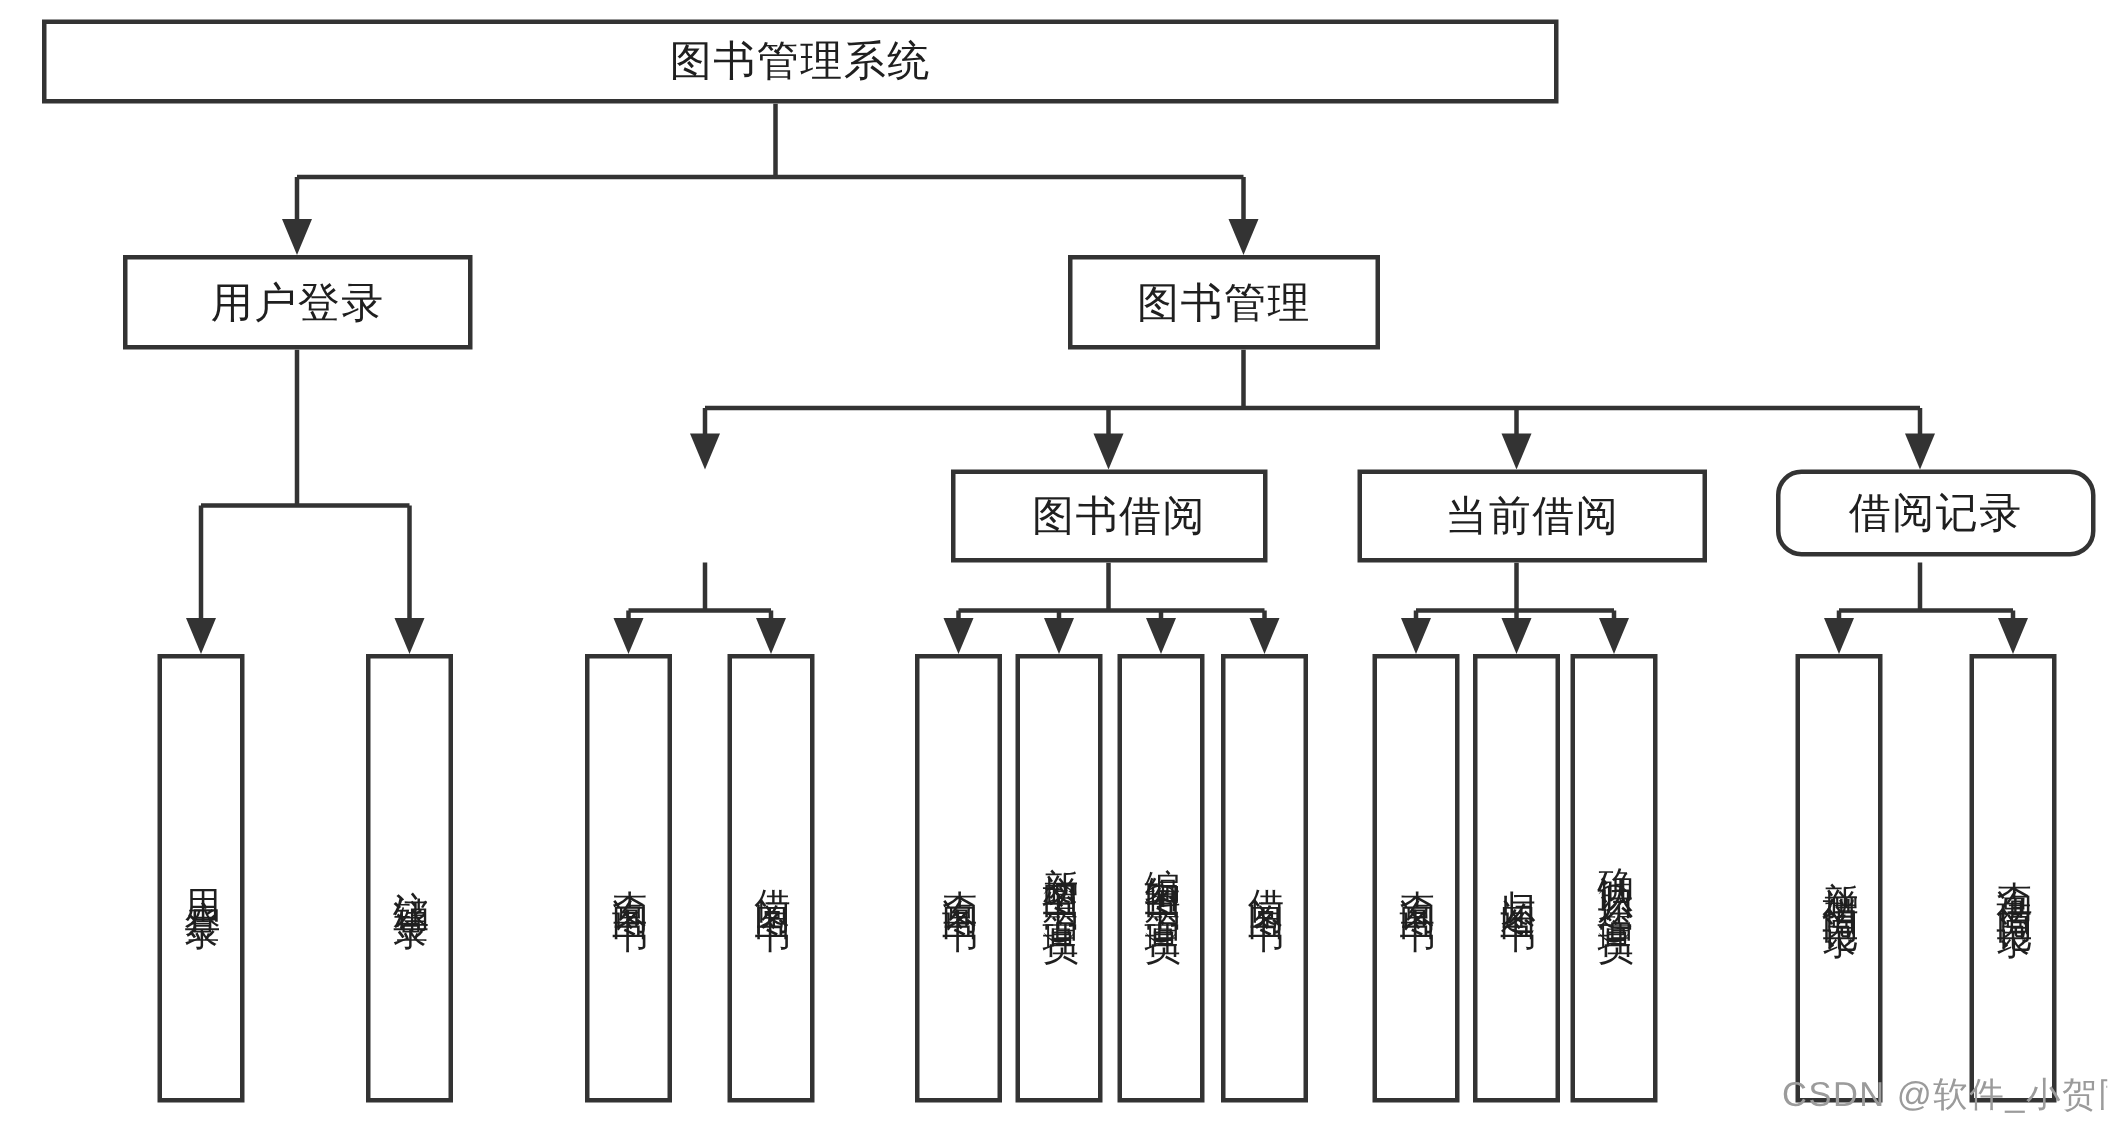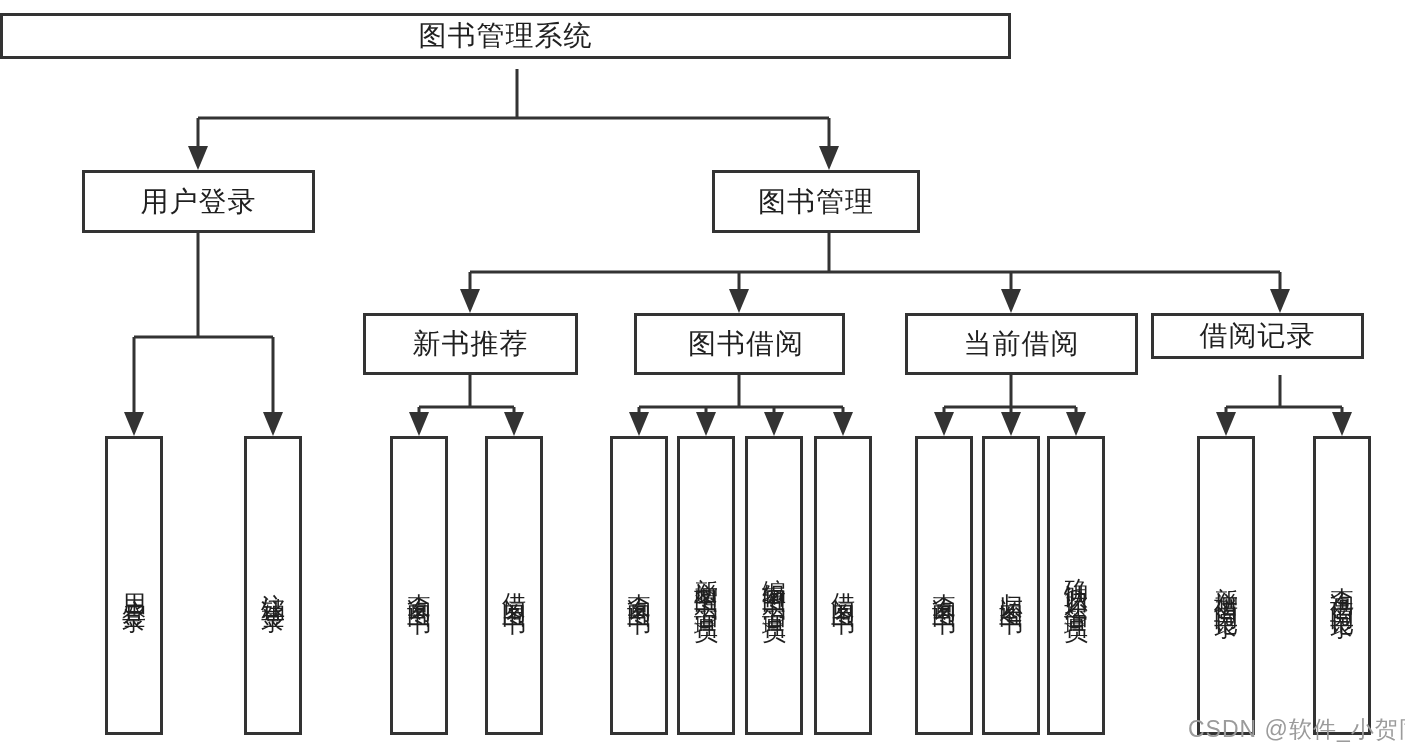--- a/index.html
+++ b/index.html
@@ -107,29 +107,28 @@
       <polygon points="764,412 784,412 774,436"></polygon>
       <polygon points="833,412 853,412 843,436"></polygon>
       <polygon points="934,412 954,412 944,436"></polygon>
       <polygon points="1001,412 1021,412 1011,436"></polygon>
       <polygon points="1066,412 1086,412 1076,436"></polygon>
       <polygon points="1216,412 1236,412 1226,436"></polygon>
       <polygon points="1332,412 1352,412 1342,436"></polygon>
     </g>
   </svg>
 
-  <div class="hbox" style="left:0; top:13px; width:1011px; height:46px;">图书管理系统</div>
+  <div class="hbox" style="left:28px; top:13px; width:1011px; height:56px;">图书管理系统</div>
 
   <div class="hbox" style="left:82px; top:170px; width:233px; height:63px;">用户登录</div>
   <div class="hbox" style="left:712px; top:170px; width:208px; height:63px;">图书管理</div>
 
-  <div class="hbox" style="left:363px; top:313px; width:215px; height:62px;">新书推荐</div>
   <div class="hbox" style="left:634px; top:313px; width:211px; height:62px;padding-left:13px;">图书借阅</div>
   <div class="hbox" style="left:905px; top:313px; width:233px; height:62px;text-align:right;">当前借阅</div>
-  <div class="hbox" style="left:1151px; top:313px; width:213px; height:46px;">借阅记录</div>
+  <div class="hbox" style="left:1184px; top:313px; width:213px; height:58px;border-radius:17px;">借阅记录</div>
 
   <div class="vbox" style="left:105px;">用户登录</div>
   <div class="vbox" style="left:244px;">注销登录</div>
 
   <div class="vbox" style="left:390px;">查询图书</div>
   <div class="vbox" style="left:485px;">借阅图书</div>
 
   <div class="vbox" style="left:610px;">查询图书</div>
   <div class="vbox" style="left:677px;">新增图书（管理员）</div>
   <div class="vbox" style="left:745px;">编辑图书（管理员）</div>

